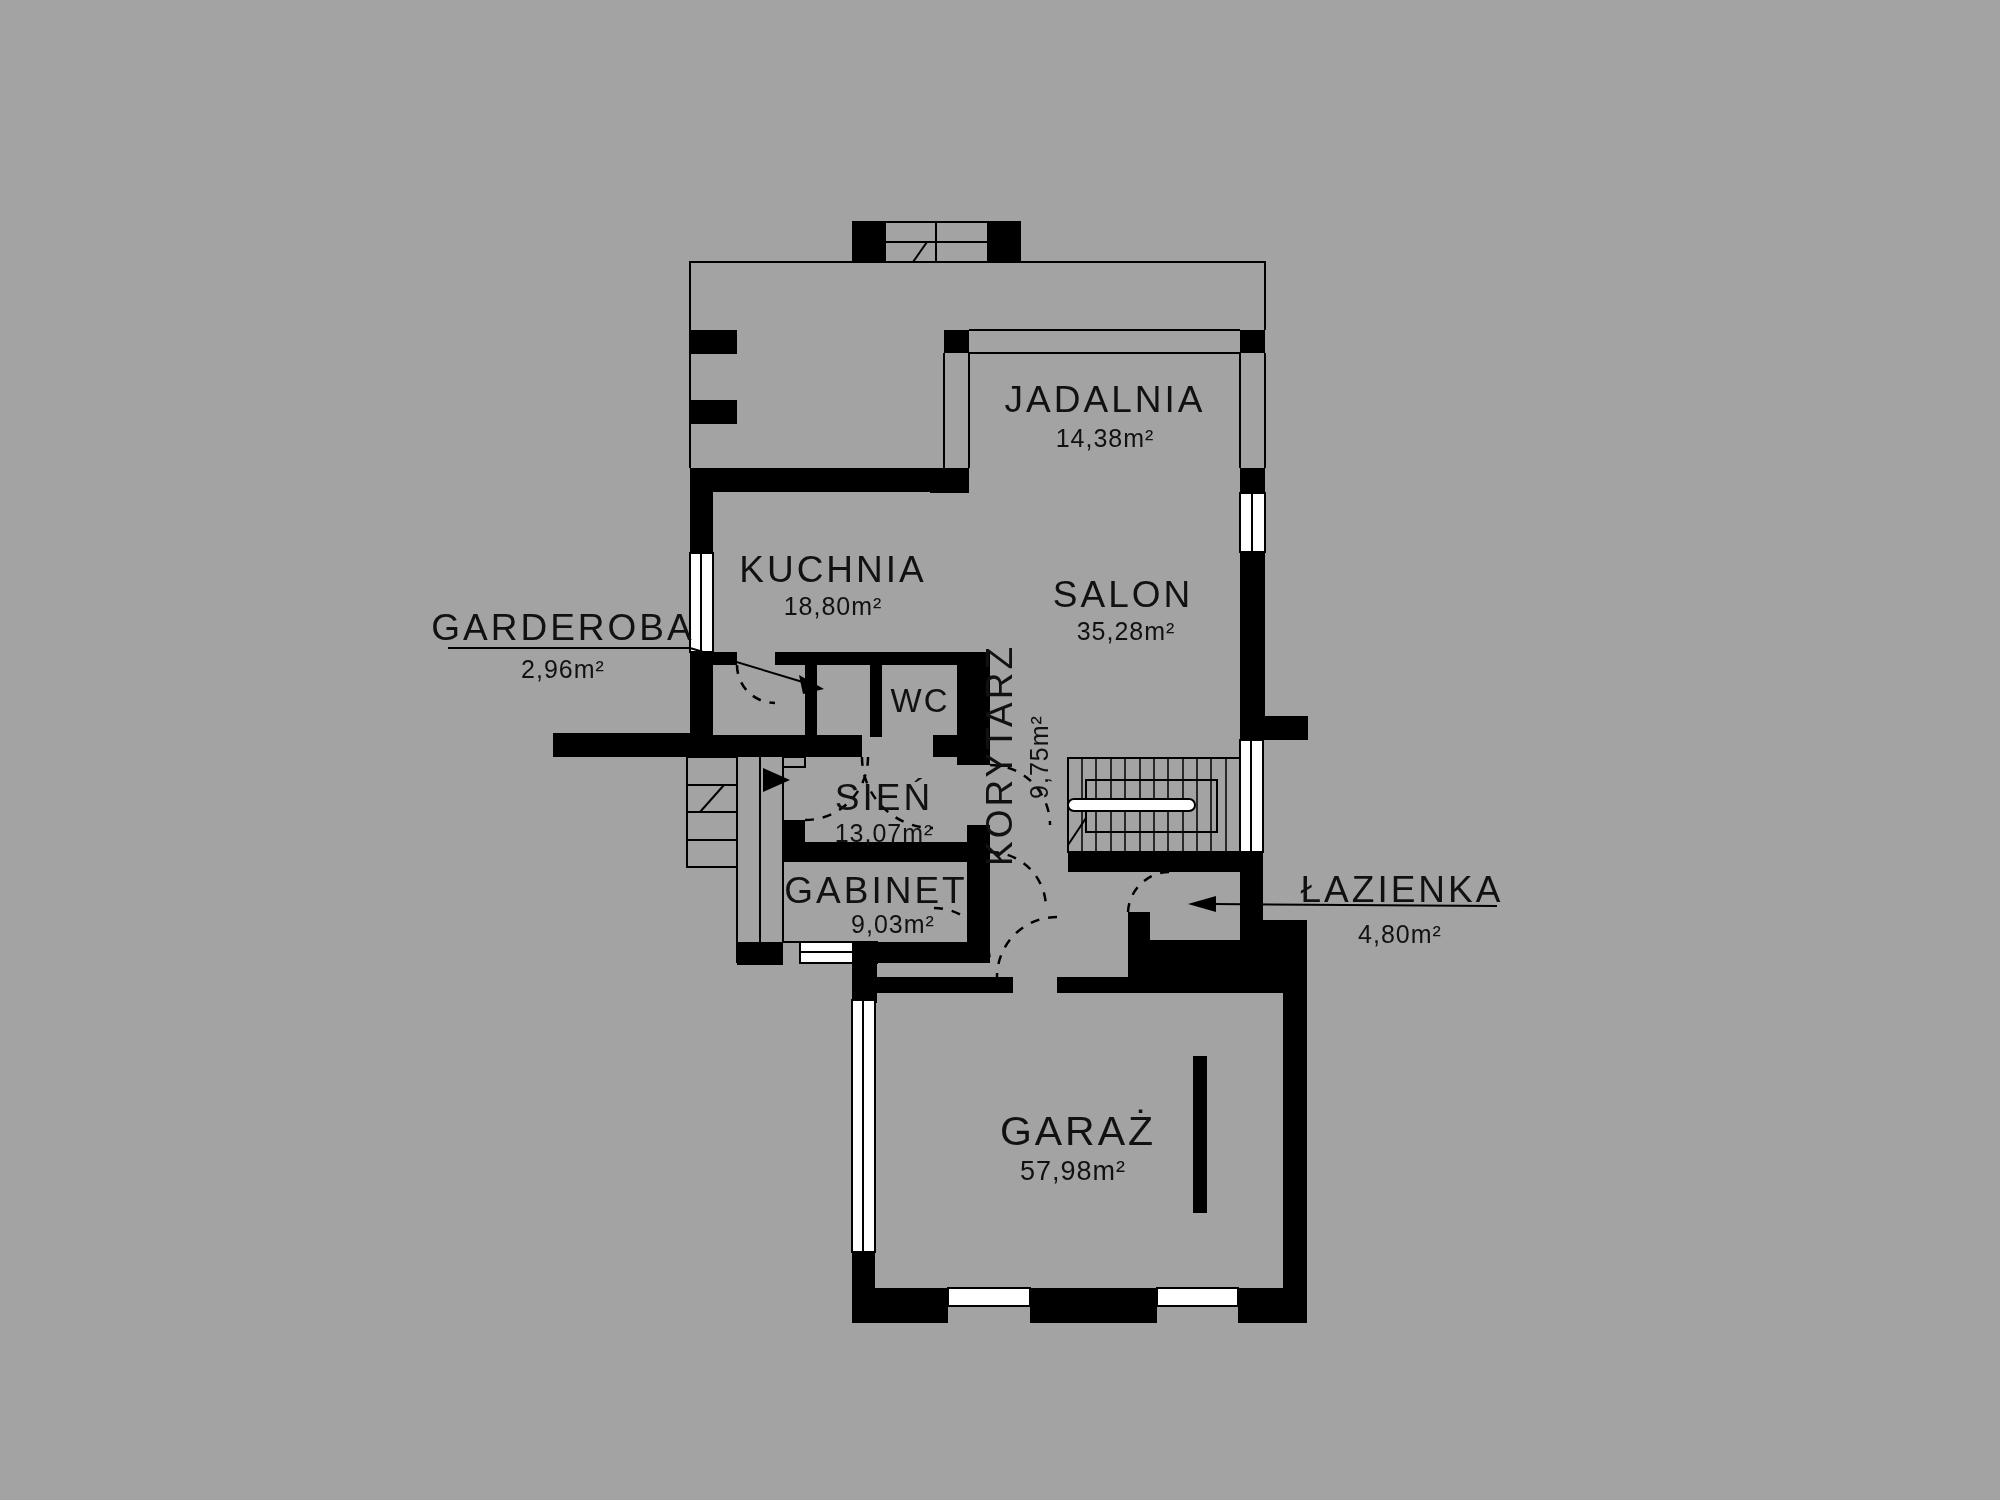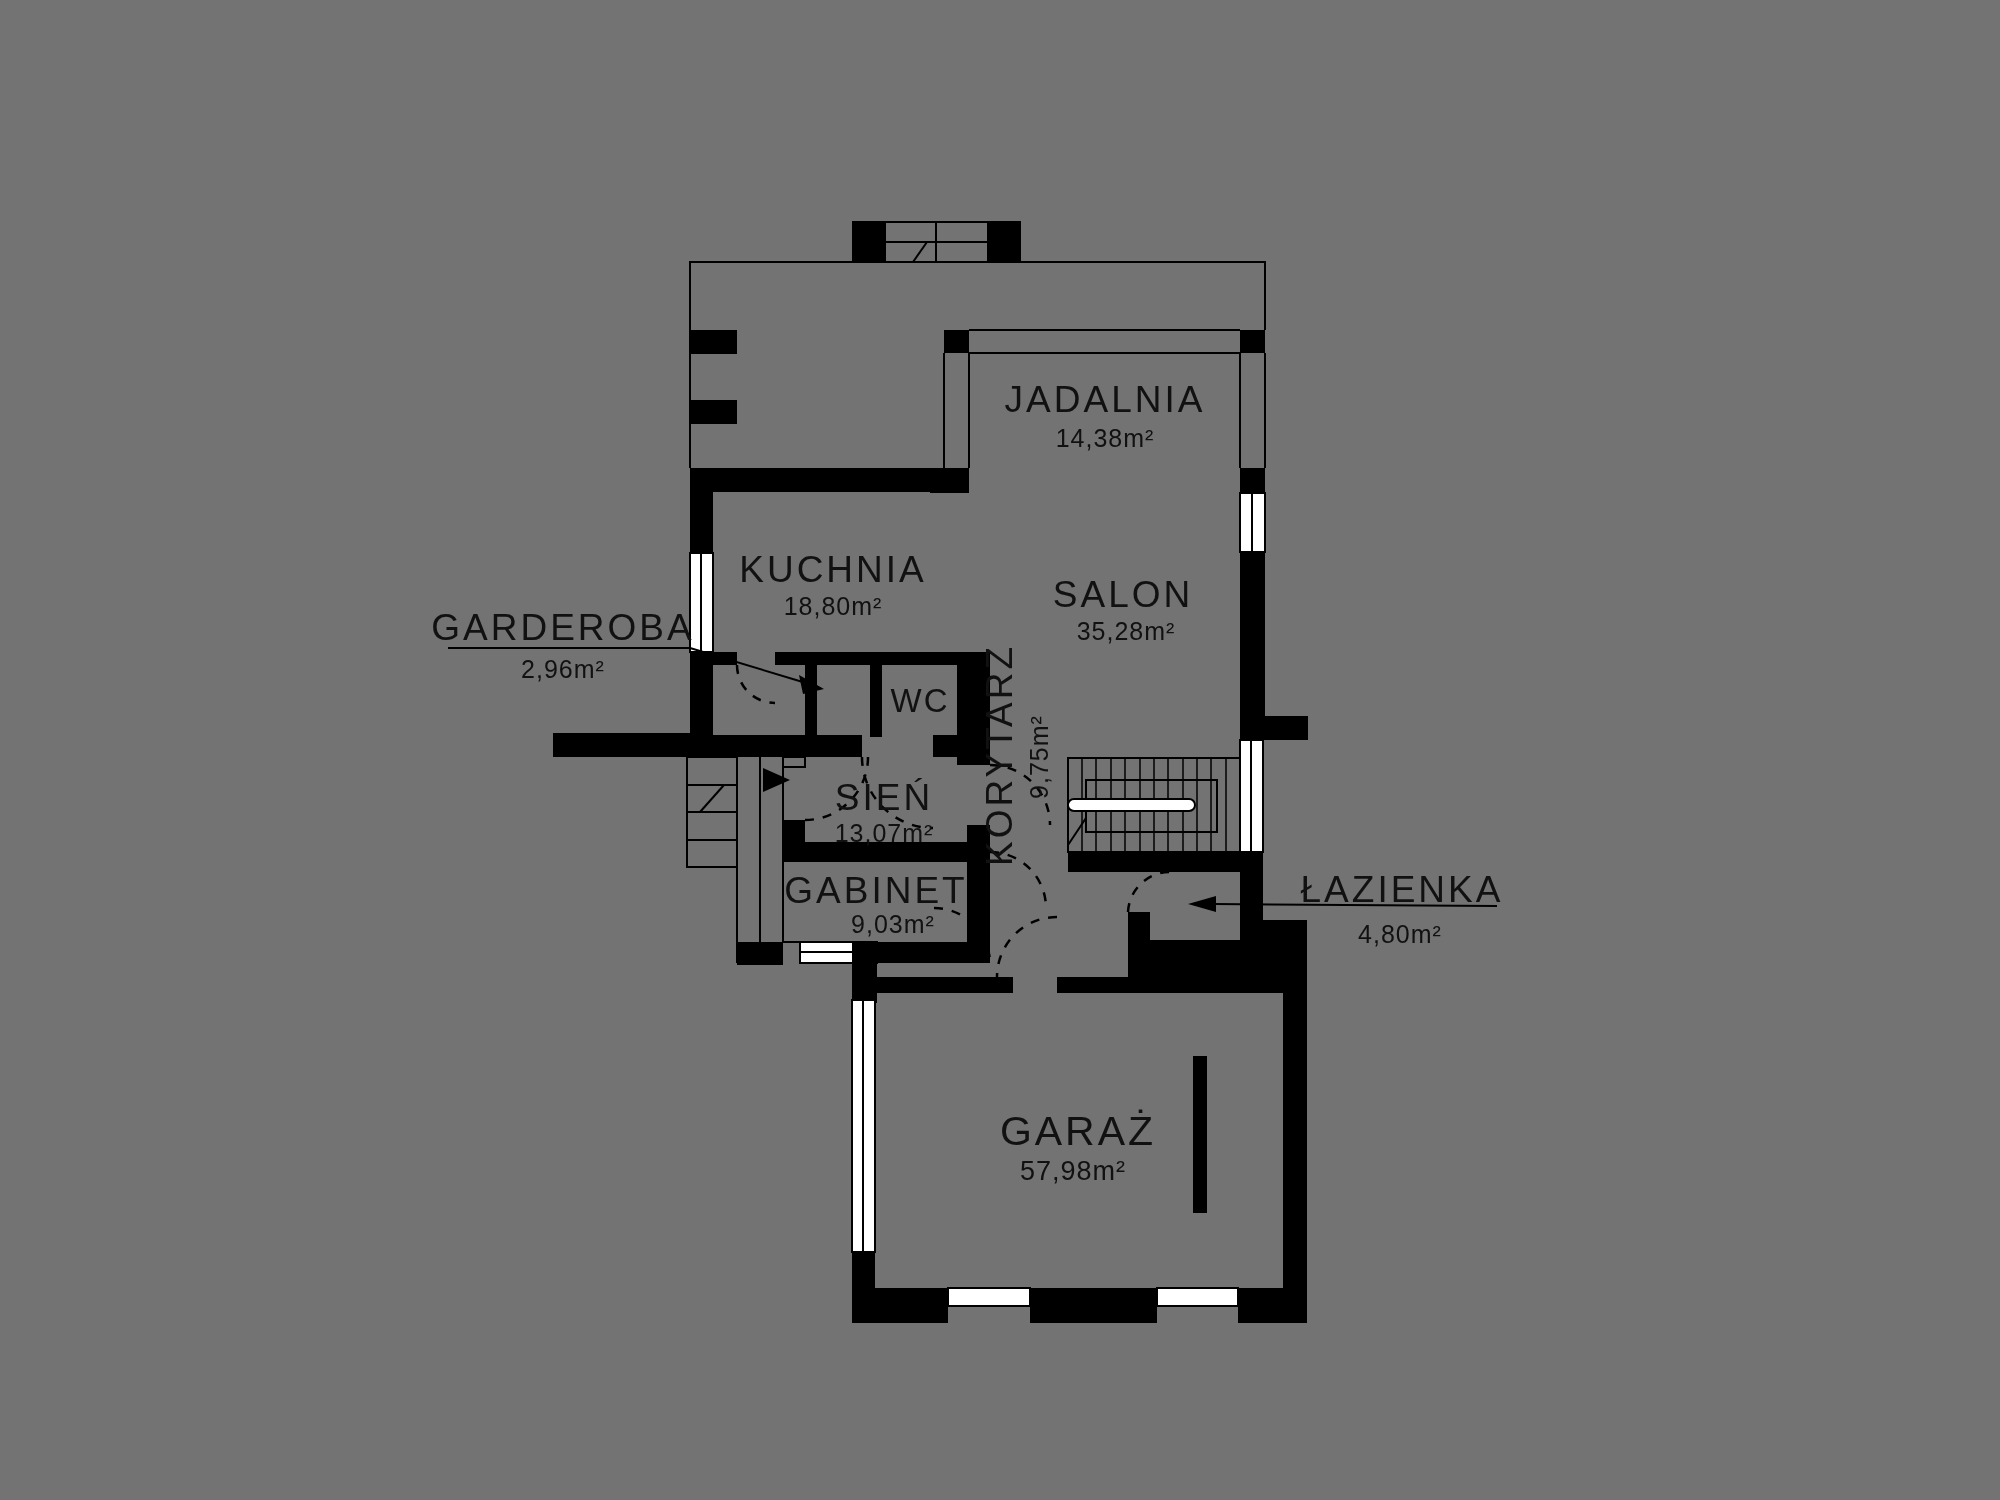--- a/index.html
+++ b/index.html
@@ -1,16 +1,16 @@
 <!DOCTYPE html>
 <html><head>
 <meta charset="utf-8">
 <style>
   html,body{margin:0;padding:0;background:#ffffff;}
-  #stage{position:relative;width:2000px;height:1500px;background:#737373;overflow:hidden;}
+  #stage{position:relative;width:2000px;height:1500px;background:#a3a3a3;overflow:hidden;}
   svg{position:absolute;left:0;top:0;}
   text{font-family:"Liberation Sans","DejaVu Sans",sans-serif;fill:#111111;}
   .room-name{font-size:37px;letter-spacing:3px;}
   .room-name-small{font-size:33px;letter-spacing:2px;}
   .room-area{font-size:25px;letter-spacing:1px;}
   .wall{fill:#000000;stroke:none;}
   .thin{fill:none;stroke:#000000;stroke-width:2;}
   .win{fill:#ffffff;stroke:#000000;stroke-width:2;}
   .arc{fill:none;stroke:#000000;stroke-width:2.5;stroke-dasharray:9 9;}
   .leader{fill:none;stroke:#000000;stroke-width:2;}

